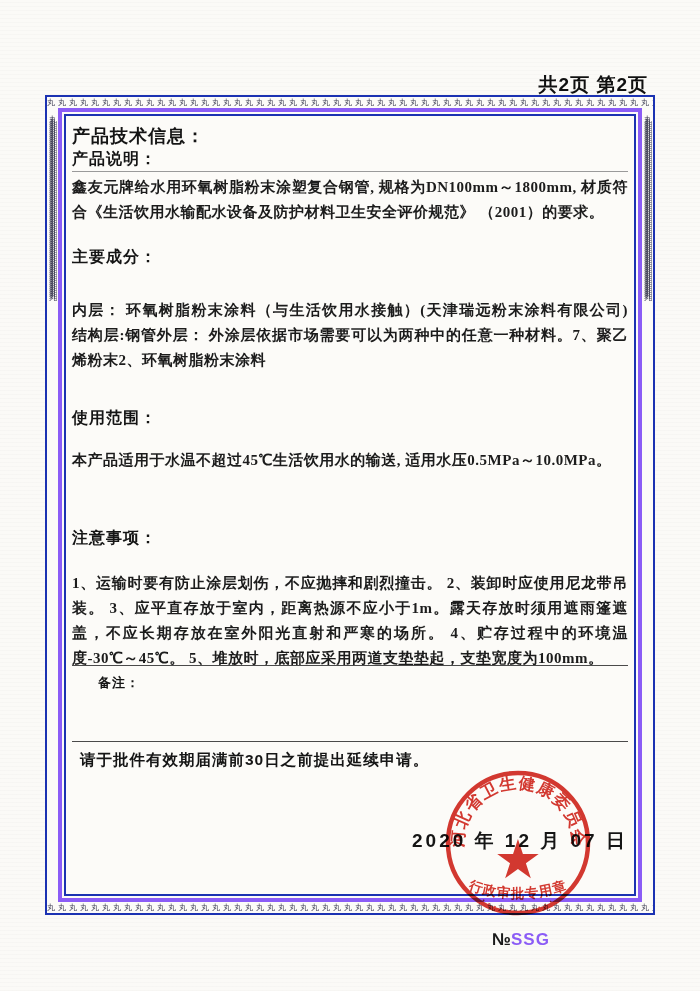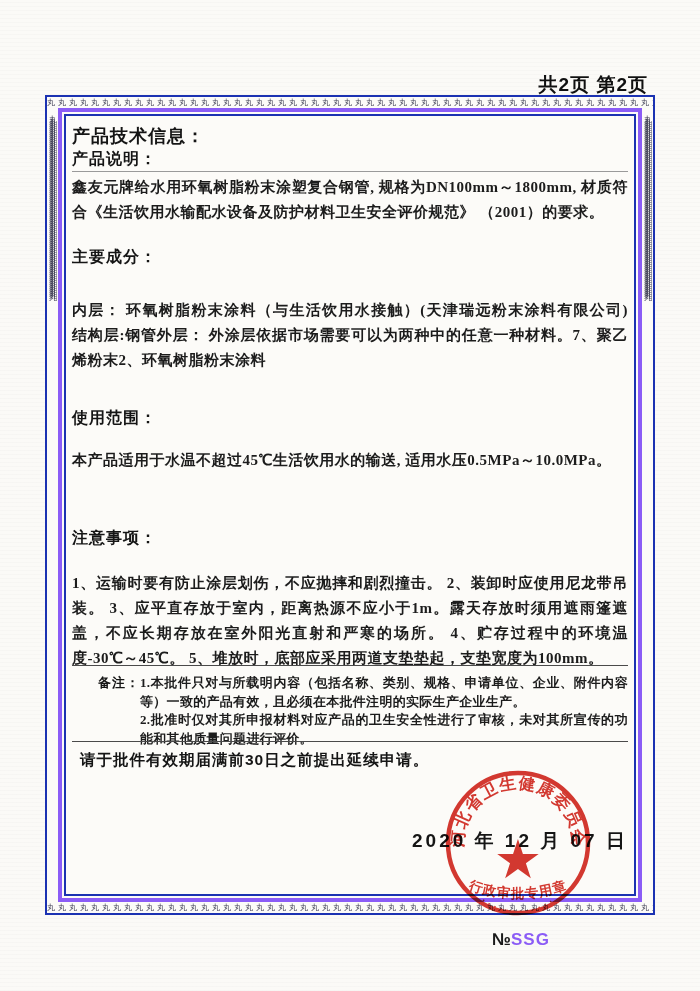--- a/index.html
+++ b/index.html
@@ -104,24 +104,20 @@
         <div class="sec-heading h-scope">使用范围：</div>
         <div class="body-text b-scope">本产品适用于水温不超过45℃生活饮用水的输送, 适用水压0.5MPa～10.0MPa。</div>
 
         <div class="sec-heading h-notes">注意事项：</div>
         <div class="body-text b-notes">1、运输时要有防止涂层划伤，不应抛摔和剧烈撞击。 2、装卸时应使用尼龙带吊装。 3、应平直存放于室内，距离热源不应小于1m。露天存放时须用遮雨篷遮盖，不应长期存放在室外阳光直射和严寒的场所。 4、贮存过程中的环境温度-30℃～45℃。 5、堆放时，底部应采用两道支垫垫起，支垫宽度为100mm。</div>
 
         <div class="rule rule-2"></div>
 
         <div class="remark">
           <span class="remark-label">备注：</span>
-          <span class="remark-items">
-            <span class="remark-item" style="display:block">1.本批件只对与所载明内容（包括名称、类别、规格、申请单位、企业、附件内容等）一致的产品有效，且必须在本批件注明的实际生产企业生产。</span>
-            <span class="remark-item" style="display:block">2.批准时仅对其所申报材料对应产品的卫生安全性进行了审核，未对其所宣传的功能和其他质量问题进行评价。</span>
-          </span>
         </div>
 
         <div class="rule rule-3"></div>
 
         <div class="renewal">请于批件有效期届满前30日之前提出延续申请。</div>
 
         <div class="date-line">2020 年 12 月 07 日</div>
 
       </div>
     </div>

